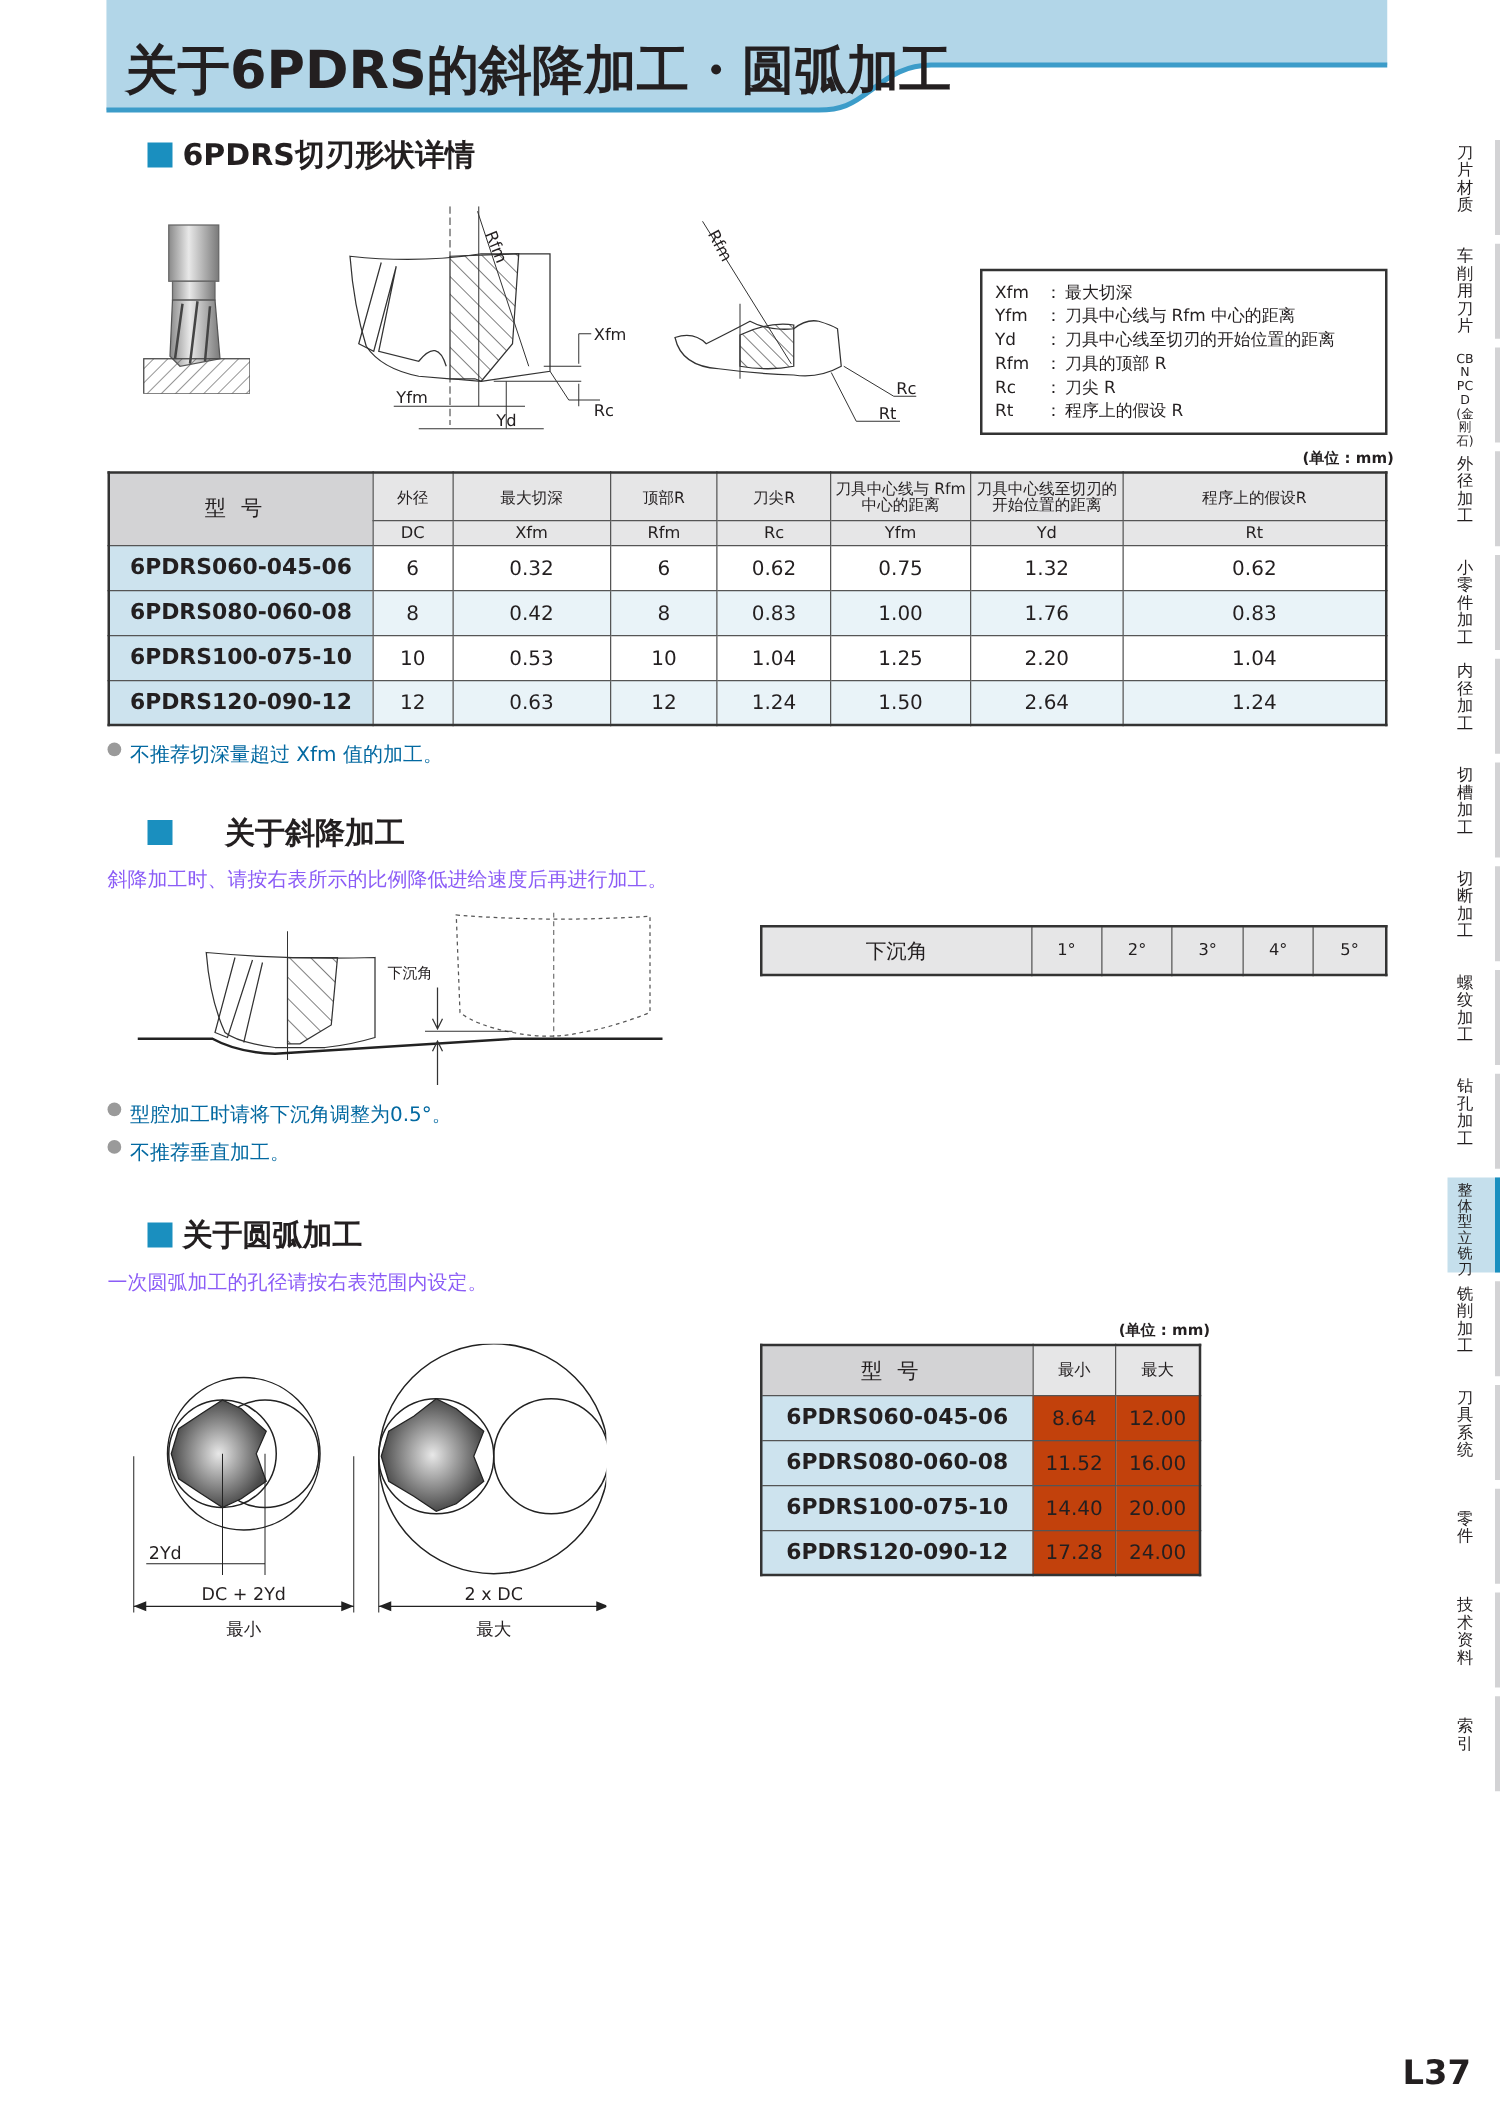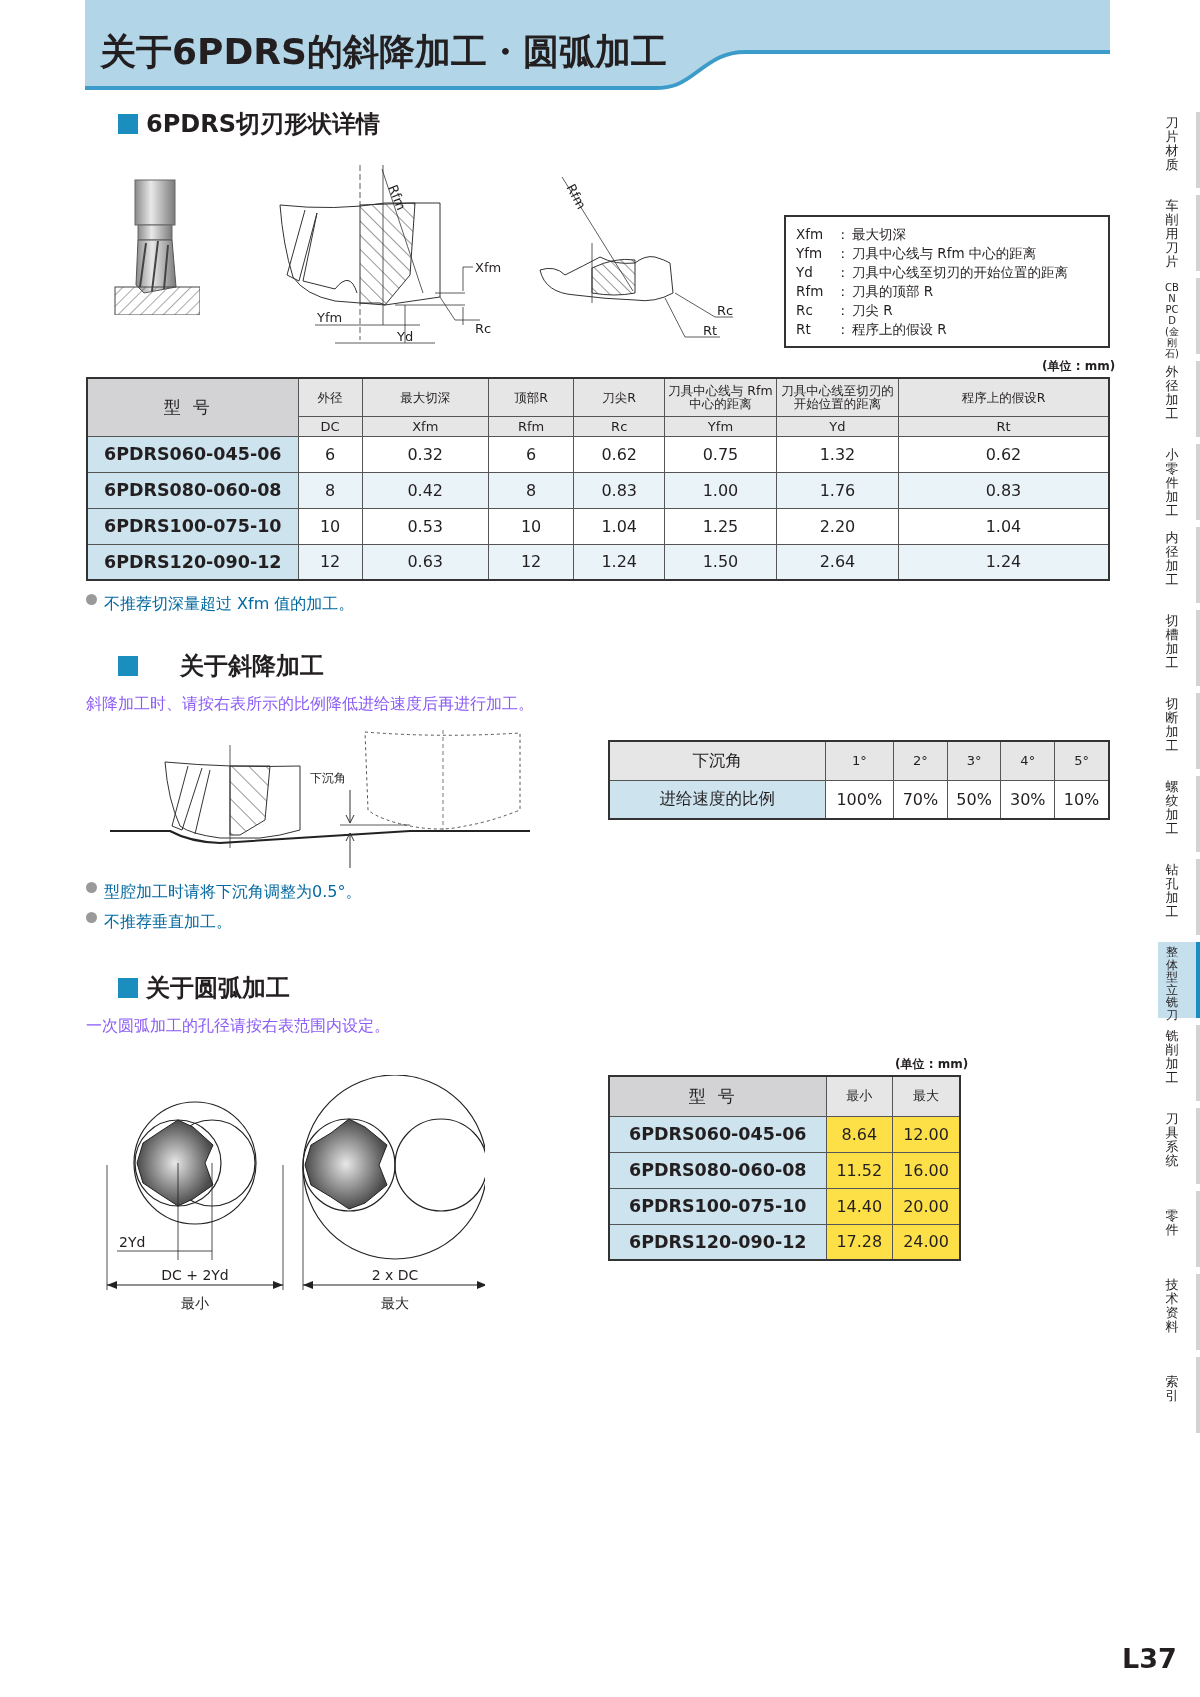--- a/index.html
+++ b/index.html
@@ -1,21 +1,21 @@
 <!DOCTYPE html>
 <html><head>
 <meta charset="utf-8">
 <style>
   * { box-sizing: border-box; margin: 0; padding: 0; }
   html, body { width: 1200px; height: 1697px; background: #ffffff; overflow: hidden; }
   body { position: relative; font-family: "DejaVu Sans", "Liberation Sans", sans-serif; color: #231f20; }
 
   .header-band { position: absolute; left: 85px; top: 0; width: 1025px; height: 92px; }
   .header-band svg { position: absolute; left: 0; top: 0; }
-  .page-title { position: absolute; left: 100px; top: 28px; font-size: 36px; font-weight: bold; color: #231f20; letter-spacing: 0px; white-space: nowrap; }
+  .page-title { position: absolute; left: 100px; top: 28px; font-size: 42px; font-weight: bold; color: #231f20; letter-spacing: 0px; white-space: nowrap; }
 
   .section-heading { position: absolute; left: 86px; font-size: 24px; font-weight: bold; color: #231f20; display: flex; align-items: center; white-space: nowrap; padding-left: 32px; }
   .section-heading .sq { display: inline-block; width: 20px; height: 20px; background: #1a8fbf; margin-right: 8px; }
 
   .para { position: absolute; left: 86px; font-size: 16px; color: #8b5cf6; white-space: nowrap; }
   .bullet { position: absolute; left: 86px; font-size: 16px; color: #0369a1; display: flex; white-space: nowrap; }
   .bullet .dot { display: inline-block; width: 11px; height: 11px; border-radius: 50%; background: #9a9a9a; margin-right: 7px; }
 
   .unit { position: absolute; font-size: 12px; font-weight: bold; color: #231f20; white-space: nowrap; }
 
@@ -39,21 +39,21 @@
   .ramp-table th, .ramp-table td { border: 1px solid #555; text-align: center; height: 39px; }
   .ramp-table th { background: #e6e6e7; font-weight: normal; font-size: 13px; }
   .ramp-table th.label { font-size: 16.5px; width: 216px; }
   .ramp-table td { font-size: 16px; background: #fff; }
   .ramp-table td.label { background: #cde3ee; font-size: 16.5px; }
 
   .circle-table { left: 608px; top: 1075px; width: 353px; border: 2px solid #333; }
   .circle-table th, .circle-table td { border: 1px solid #555; text-align: center; height: 36px; }
   .circle-table th { background: #e6e6e7; font-weight: normal; font-size: 13px; height: 40px; }
   .circle-table th.model-head { background: #d3d3d5; font-size: 17px; letter-spacing: 12px; width: 217px; }
-  .circle-table td { font-size: 16px; background: #fde047; }
+  .circle-table td { font-size: 16px; background: #c2410c; }
   .circle-table td.model { background: #cde3ee; font-weight: bold; font-size: 17.5px; }
 
   .diagram { position: absolute; }
 
   .side-nav { position: absolute; left: 1122px; top: 112px; width: 78px; }
   .tab { position: absolute; left: 0; width: 78px; height: 76px; margin-left: 36px; }
   .tab .tab-text { position: absolute; left: 6px; top: 4px; width: 16px; font-size: 13px; line-height: 14px; color: #231f20; text-align: center; word-break: break-all; }
   .tab .tab-letter { position: absolute; left: 38px; top: 0; width: 40px; height: 100%; background: #d3d3d5; display: flex; align-items: center; justify-content: center; font-size: 26px; font-weight: bold; color: #231f20; }
   .tab.active { background: #c5dfec; }
   .tab.active .tab-letter { background: #1a8fbf; color: #ffffff; }
@@ -272,28 +272,20 @@
 <table class="ramp-table">
   <tbody>
       <tr>
     <th class="label">下沉角</th>
     <th>1°</th>
     <th>2°</th>
     <th>3°</th>
     <th>4°</th>
     <th>5°</th>
   </tr>
-  <tr>
-    <td class="label">进给速度的比例</td>
-    <td>100%</td>
-    <td>70%</td>
-    <td>50%</td>
-    <td>30%</td>
-    <td>10%</td>
-  </tr>
 </tbody>
   </table>
 
 <div class="bullet" style="top:882px;">
   <span class="dot"></span>
   <span>型腔加工时请将下沉角调整为0.5°。</span>
 </div>
 <div class="bullet" style="top:912px;">
   <span class="dot"></span>
   <span>不推荐垂直加工。</span>

